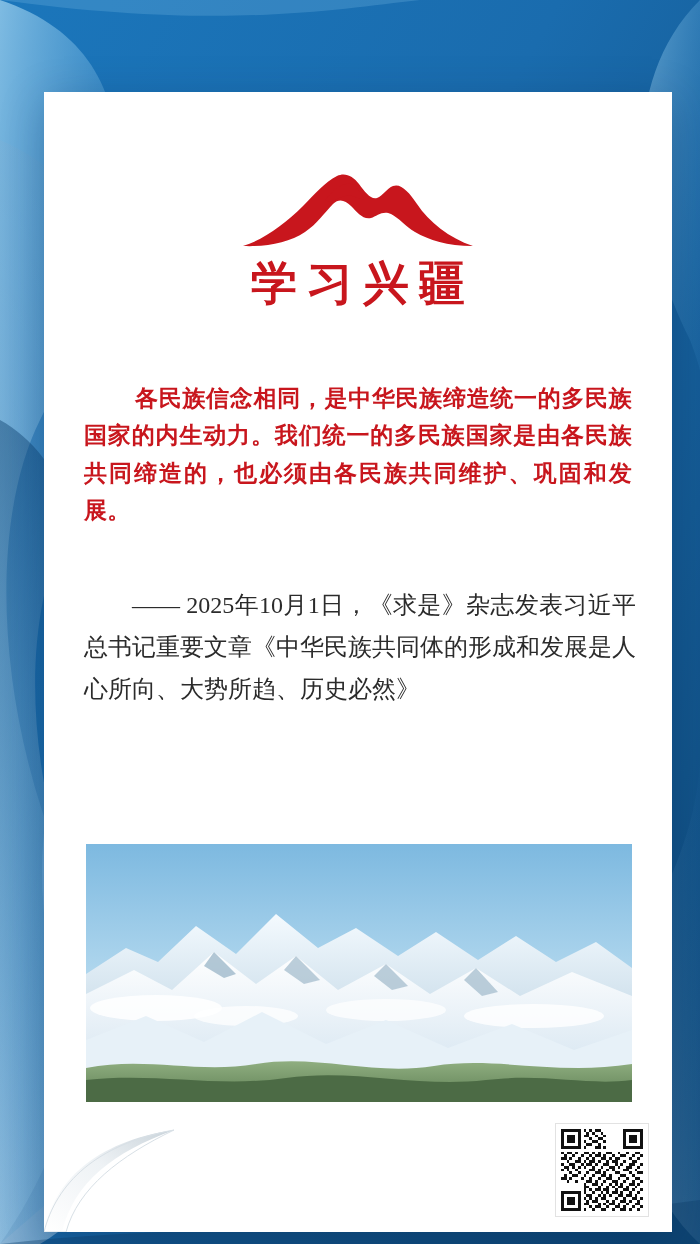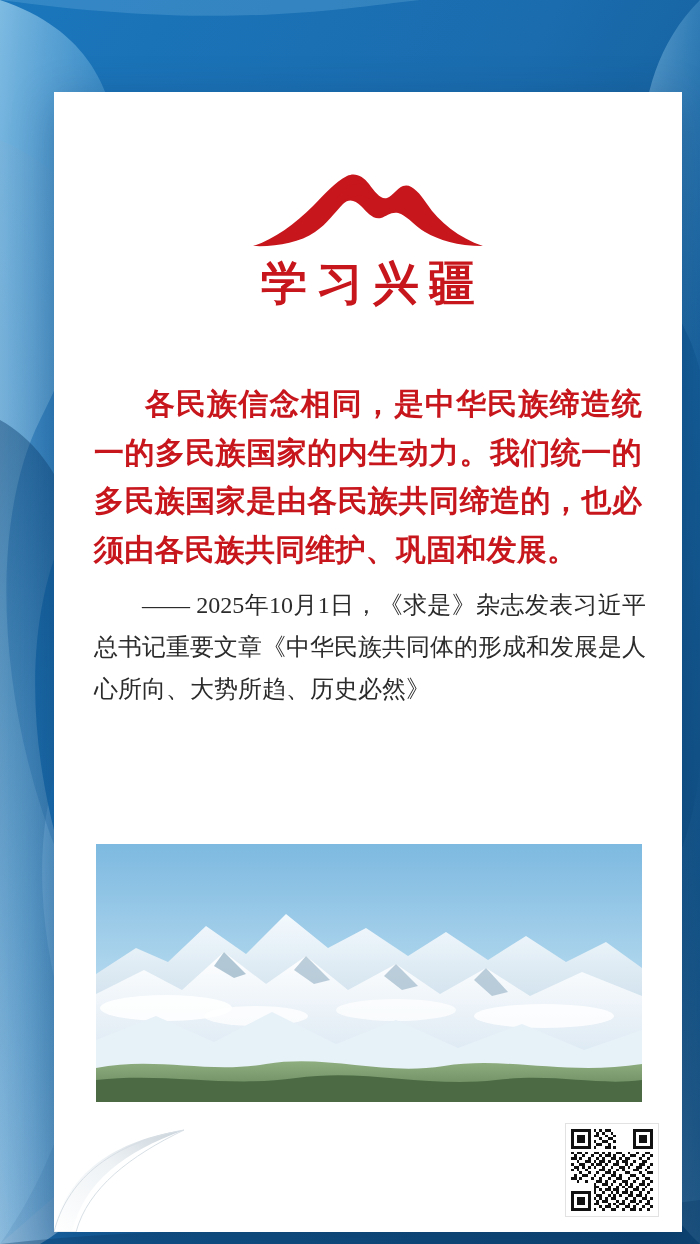--- a/index.html
+++ b/index.html
@@ -27,21 +27,21 @@
     position: absolute;
     inset: 0;
     width: 100%;
     height: 100%;
     display: block;
   }
 
   
   .card {
     position: absolute;
-    left: 54px;
+    left: 44px;
     top: 92px;
     width: 628px;
     height: 1140px;
     background: #ffffff;
     box-shadow: 0 10px 40px rgba(0, 30, 70, 0.25);
     overflow: hidden;
   }
 
   
   .logo-block {
@@ -70,21 +70,21 @@
 
   
   .quote {
     position: absolute;
     left: 40px;
     top: 288px;
     width: 548px;
     color: #c8161d;
     font-family: "DejaVu Sans", "Liberation Sans", sans-serif;
     font-weight: 700;
-    font-size: 30px;
+    font-size: 23px;
     line-height: 1.62;
     text-indent: 51px;
     text-align: justify;
     letter-spacing: 0.2px;
   }
 
   
   .attribution {
     position: absolute;
     left: 40px;

